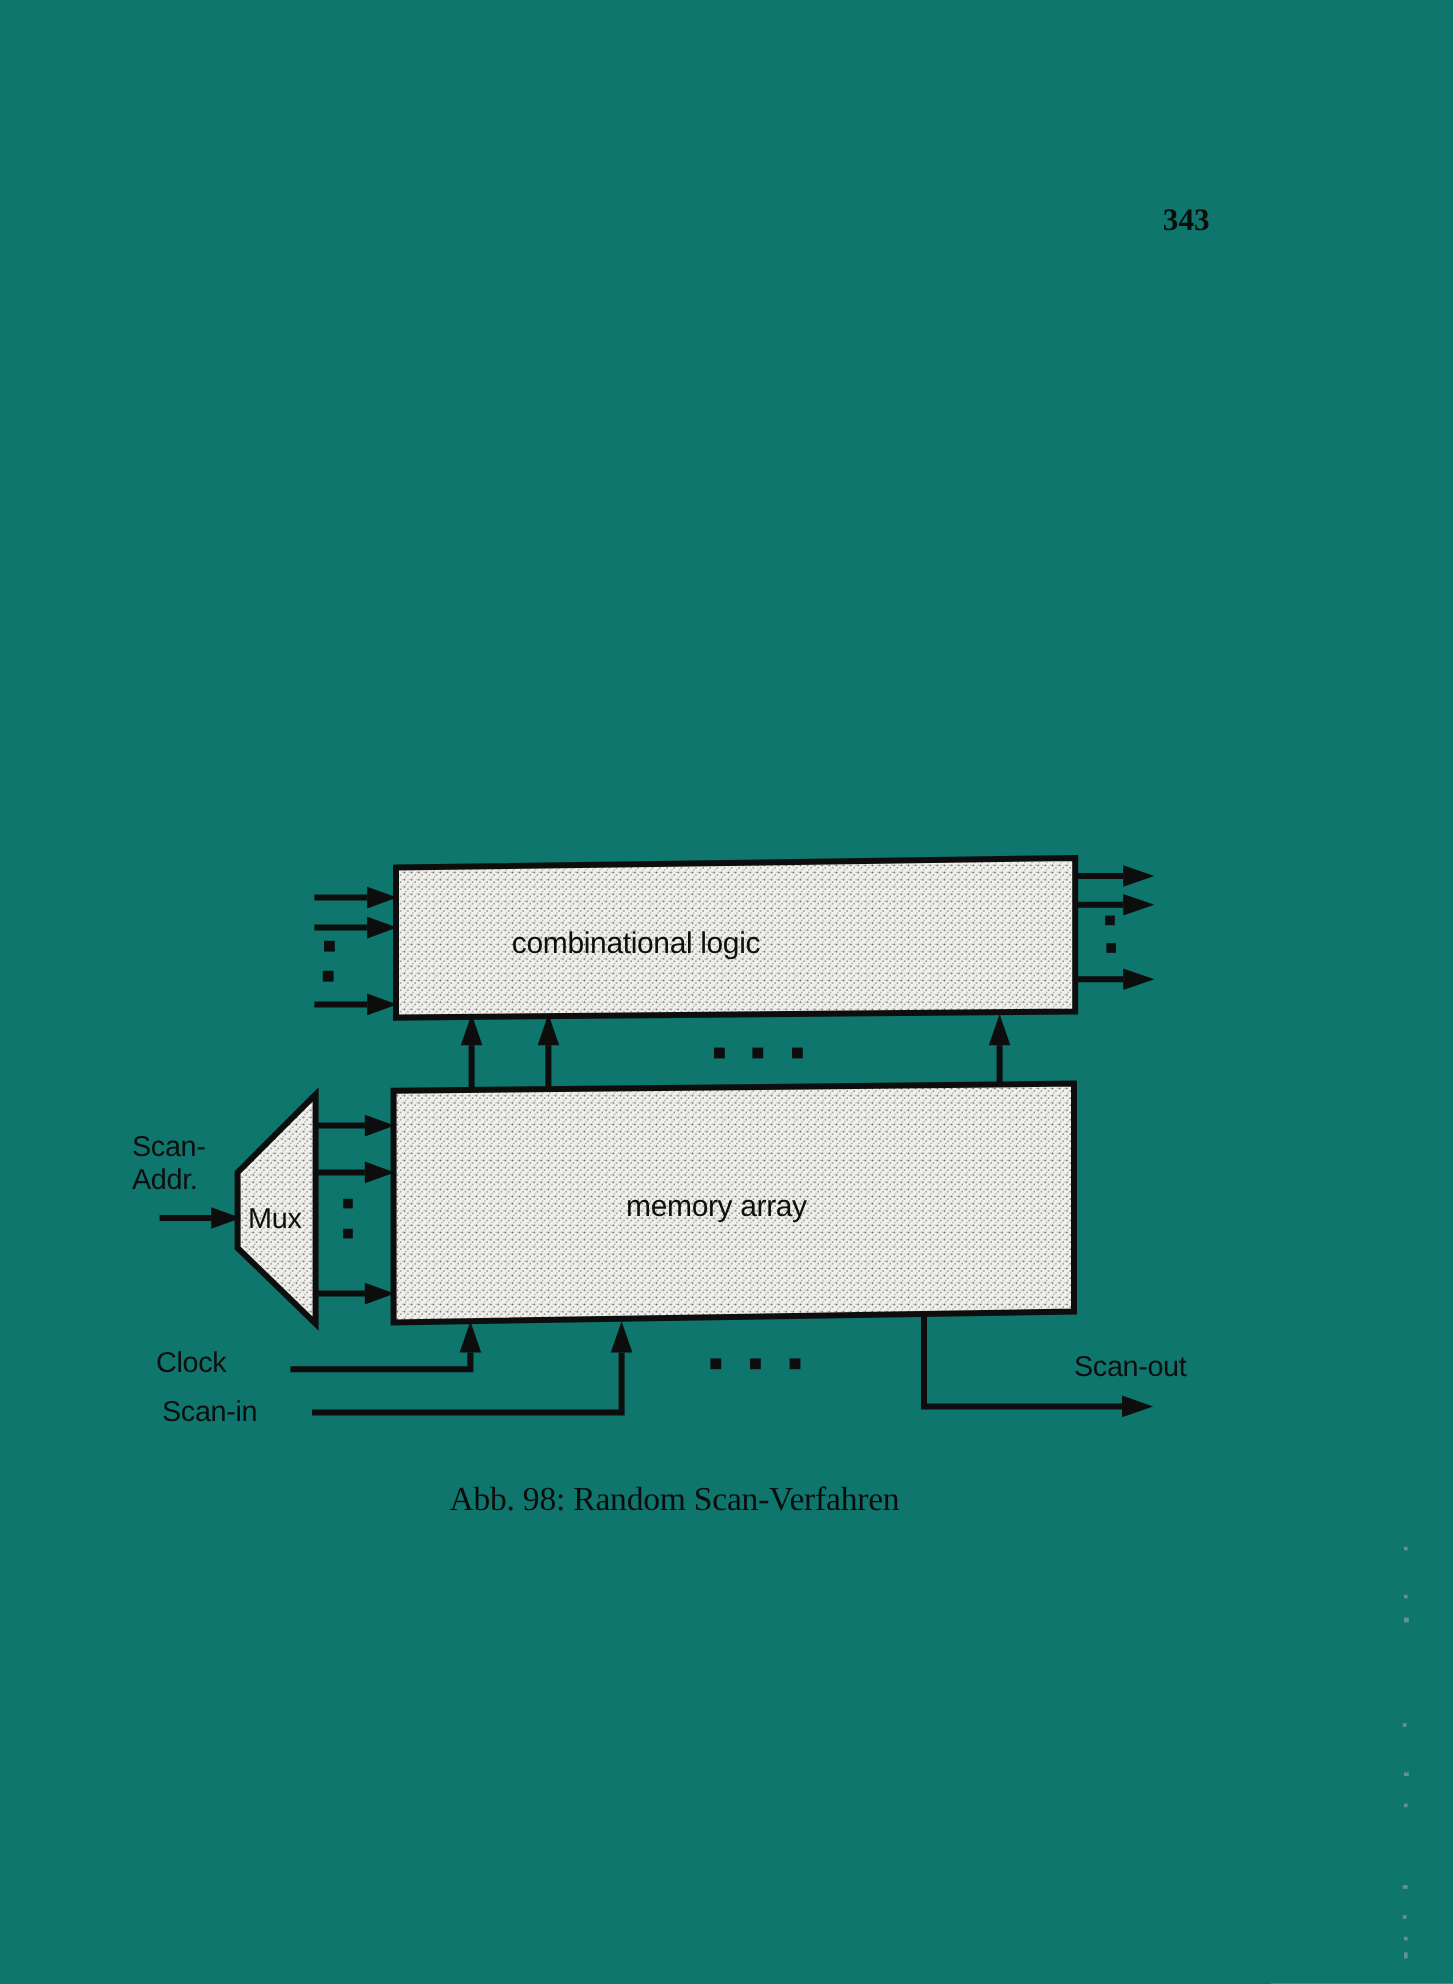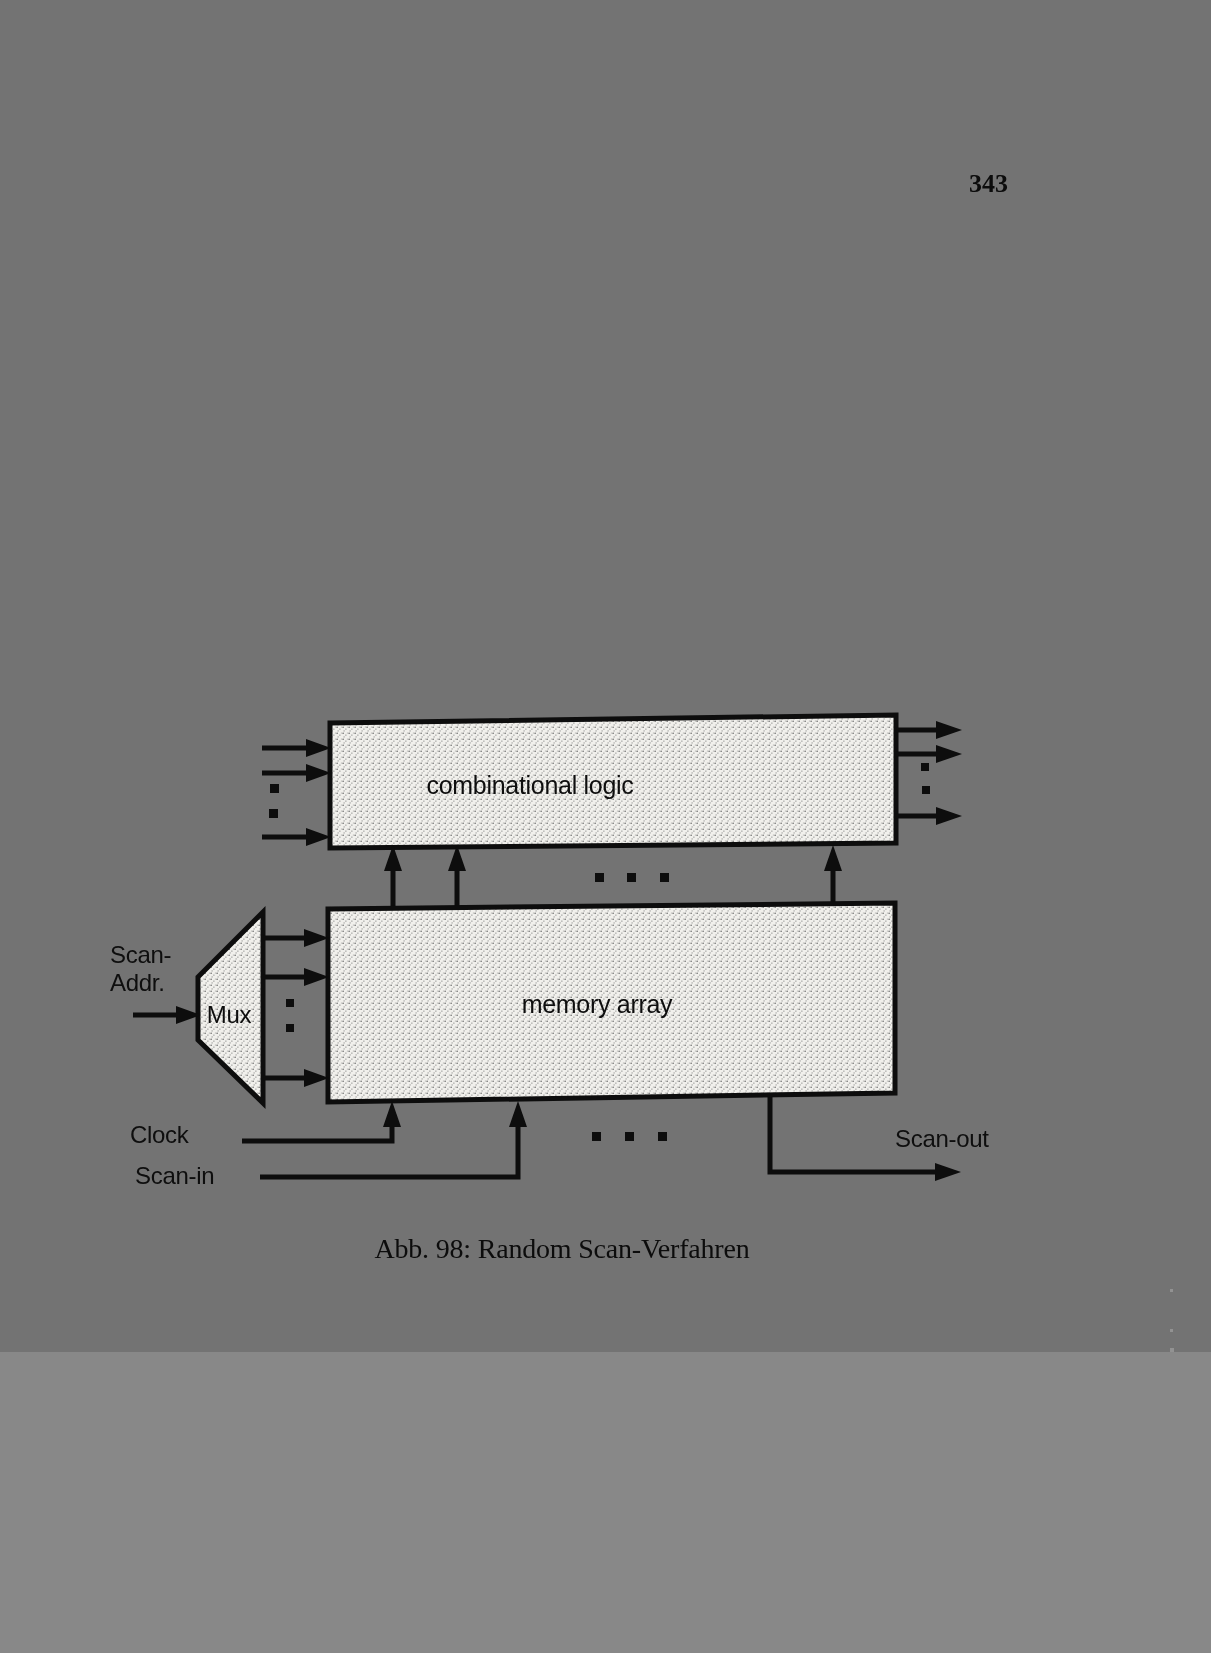--- a/index.html
+++ b/index.html
@@ -1,19 +1,19 @@
 <!DOCTYPE html>
 <html><head>
 <meta charset="utf-8">
 <style>
   html,body{margin:0;padding:0;background:#888;}
   .page{
     position:relative;
-    width:1211px;height:1352px;
-    background:#737373;
+    width:1211px;height:1653px;
+    background:#0f766e;
     overflow:hidden;
     font-family:"Liberation Sans", sans-serif;
   }
   svg{position:absolute;left:0;top:0;}
   .lbl{
     font-family:"Liberation Sans", sans-serif;
     font-size:24px;
     letter-spacing:-0.3px;
     fill:#0e0e0e;
   }

